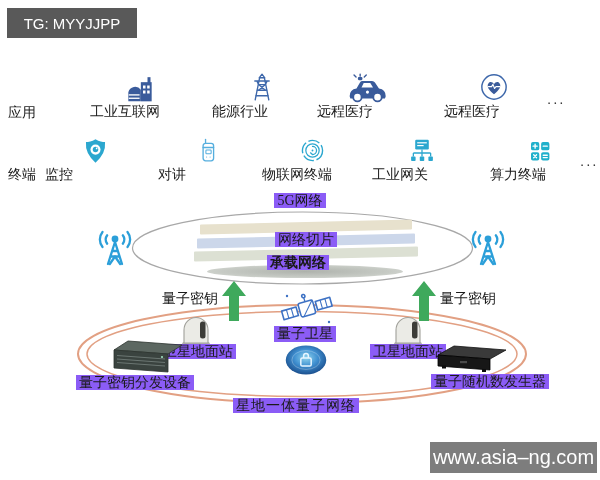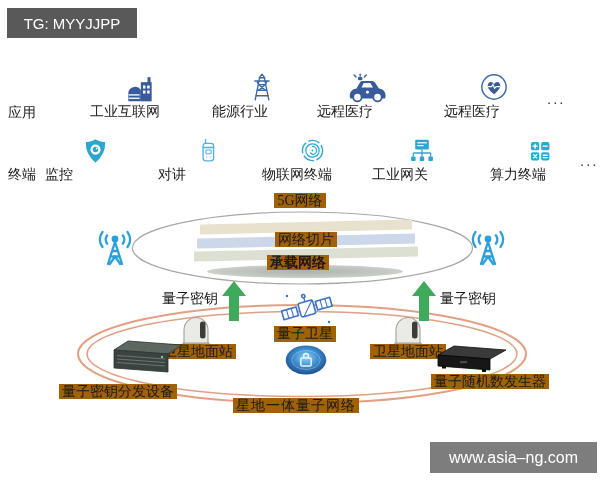--- a/index.html
+++ b/index.html
@@ -6,24 +6,24 @@
   .stage{position:relative;width:600px;height:480px;background:#ffffff;overflow:hidden;
          font-family:"Liberation Serif","DejaVu Serif",serif;}
   .abs{position:absolute;}
   .lbl{font-size:14px;color:#1a1a1a;white-space:nowrap;}
   .item{text-align:left;}
   .item .ic{height:30px;display:flex;align-items:flex-end;justify-content:center;}
   .dots{font-size:15px;color:#3a3a3a;letter-spacing:2px;font-family:"Liberation Sans",sans-serif;}
   .badge{background:#595959;color:#fff;font-family:"Liberation Sans","DejaVu Sans",sans-serif;
          font-size:15px;display:flex;align-items:center;justify-content:center;}
   .wm{background:#7d7d7d;color:#fff;font-family:"Liberation Sans","DejaVu Sans",sans-serif;
-      font-size:16px;display:flex;align-items:center;justify-content:center;}
+      font-size:20px;display:flex;align-items:center;justify-content:center;}
   .bar{position:absolute;height:10px;transform:skewY(-1.3deg);border-radius:1px;}
   .ctr{text-align:center;}
-  .ctr span{background:#a16207;padding:0 3px;}
+  .ctr span{background:#8b5cf6;padding:0 3px;}
   svg{display:block;}
 </style>
 </head>
 <body>
 
 <div class="stage">
 
   <div class="abs badge" style="left:7px;top:8px;width:130px;height:30px;">
     <span>TG: MYYJJPP</span>
   </div>
@@ -284,21 +284,21 @@
   <svg class="abs" style="left:110px;top:334px;" width="76" height="46" viewBox="0 0 76 46">
     <polygon points="4,16 18,7 72,11 58,20" fill="#5c6761" stroke="#2c332f" stroke-width="0.8"></polygon>
     <polygon points="4,16 58,20 58,38 4,34" fill="#3a433f" stroke="#2c332f" stroke-width="0.8"></polygon>
     <g stroke="#6b7672" stroke-width="1">
       <line x1="7" y1="21.5" x2="55" y2="25"></line>
       <line x1="7" y1="25" x2="55" y2="28.5"></line>
       <line x1="7" y1="28.5" x2="55" y2="32"></line>
     </g>
     <circle cx="52" cy="23" r="1.1" fill="#9fe0c0"></circle>
   </svg>
-  <div class="abs lbl ctr" style="left:48px;top:374px;width:140px;margin-top:9px;">
+  <div class="abs lbl ctr" style="left:65px;top:374px;width:140px;">
     <span>量子密钥分发设备</span>
   </div>
 
   <svg class="abs" style="left:434px;top:340px;" width="76" height="36" viewBox="0 0 76 36">
     <polygon points="4,15 20,6 72,10 56,19" fill="#3a3a3a" stroke="#111" stroke-width="0.8"></polygon>
     <polygon points="4,15 56,19 56,30 4,26" fill="#171717" stroke="#000" stroke-width="0.8"></polygon>
     <rect x="26" y="21" width="7" height="2.2" fill="#4a4a4a"></rect>
     <rect x="8" y="25.5" width="4" height="3" fill="#0c0c0c"></rect>
     <rect x="48" y="29" width="4" height="3" fill="#0c0c0c"></rect>
   </svg>

